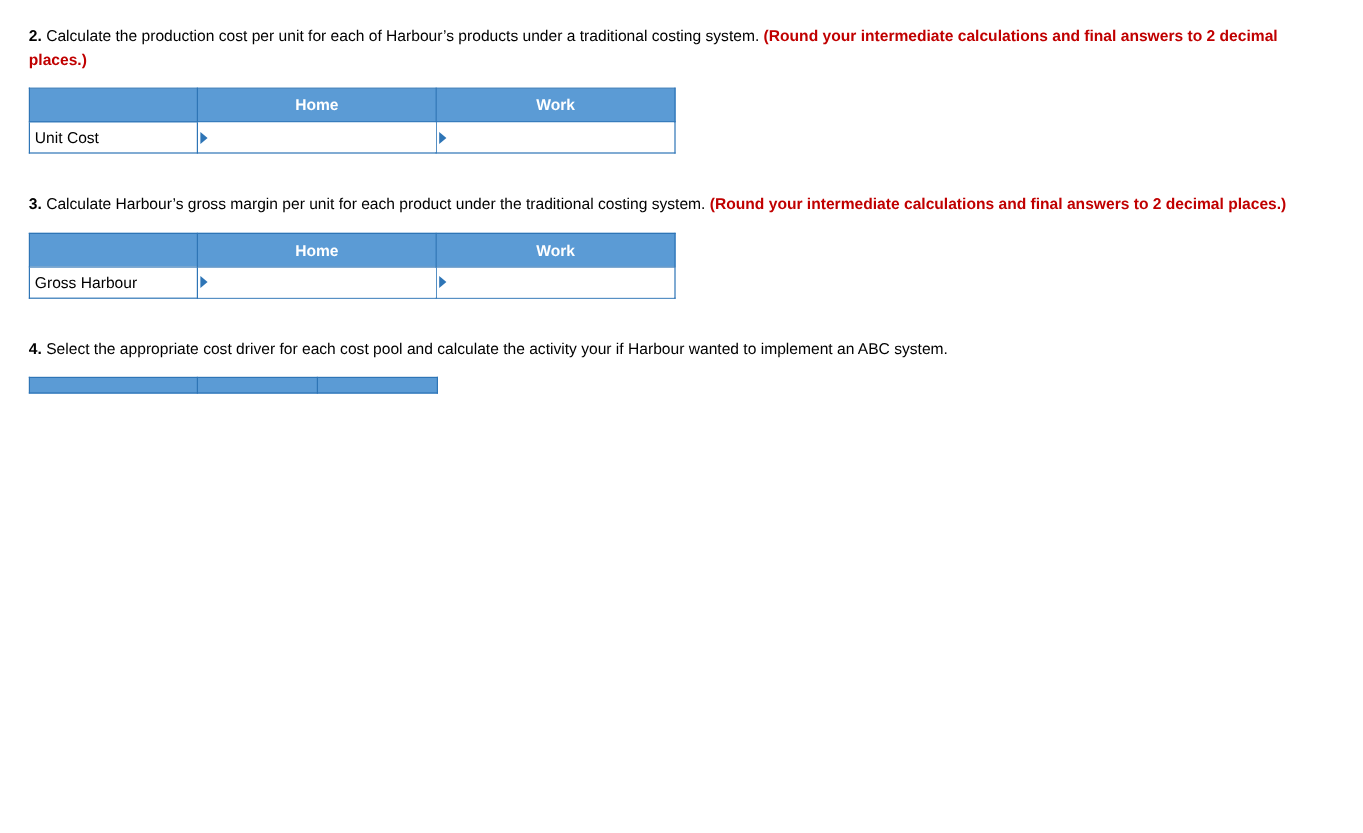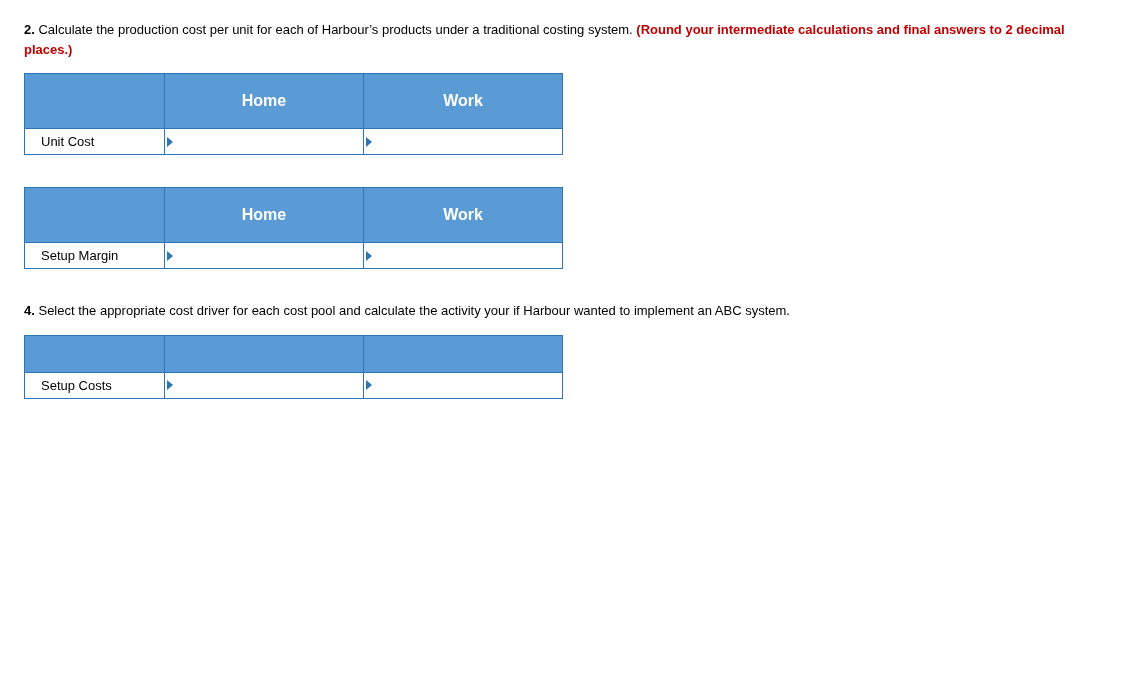--- a/index.html
+++ b/index.html
@@ -41,29 +41,29 @@
     table {
       border-collapse: collapse;
       min-width: 320px;
     }
 
     table th {
       background-color: #5b9bd5;
       color: #fff;
       text-align: center;
       font-weight: bold;
-      font-size: 16px;
-      padding: 18px 10px;
+      font-size: 13px;
+      padding: 6px 10px;
       border: 1px solid #2e75b6;
       min-width: 100px;
     }
 
     table td.row-label {
       font-size: 13px;
-      padding: 5px 16px;
+      padding: 5px 4px;
       border: 1px solid #2e75b6;
       background: #fff;
       min-width: 140px;
     }
 
     table td.input-cell {
       border: 1px solid #2e75b6;
       padding: 0;
       background: #fff;
       min-width: 100px;
@@ -145,32 +145,37 @@
         <td class="input-cell">
           <span class="cell-arrow"></span>
           <input type="text" style="">
         </td>
       </tr>
     </tbody>
   </table>
 </div>
 
 <div class="question-block">
+  <p class="question-text">
+    <span class="question-number">3.</span>
+    <span>Calculate Harbour’s gross margin per unit for each product under the traditional costing system.</span>
+    <span class="bold-red">(Round your intermediate calculations and final answers to 2 decimal places.)</span>
+  </p>
 
   <table>
     <thead>
       <tr>
         <th class="empty-th"></th>
         <th>Home</th>
         <th>Work</th>
       </tr>
     </thead>
     <tbody>
       <tr>
-        <td class="row-label">Setup Margin</td>
+        <td class="row-label">Gross Harbour</td>
         <td class="input-cell">
           <span class="cell-arrow"></span>
           <input type="text" style="">
         </td>
         <td class="input-cell">
           <span class="cell-arrow"></span>
           <input type="text" style="">
         </td>
       </tr>
     </tbody>
@@ -185,26 +190,15 @@
 
   <table class="table4">
     <thead>
       <tr>
         <th class="empty-th"></th>
         <th></th>
         <th></th>
       </tr>
     </thead>
     <tbody>
-      <tr>
-        <td class="row-label">Setup Costs</td>
-        <td class="input-cell">
-          <span class="cell-arrow"></span>
-          <input type="text" style="">
-        </td>
-        <td class="input-cell">
-          <span class="cell-arrow"></span>
-          <input type="text" style="">
-        </td>
-      </tr>
     </tbody>
   </table>
 </div>
 
 </body></html>

